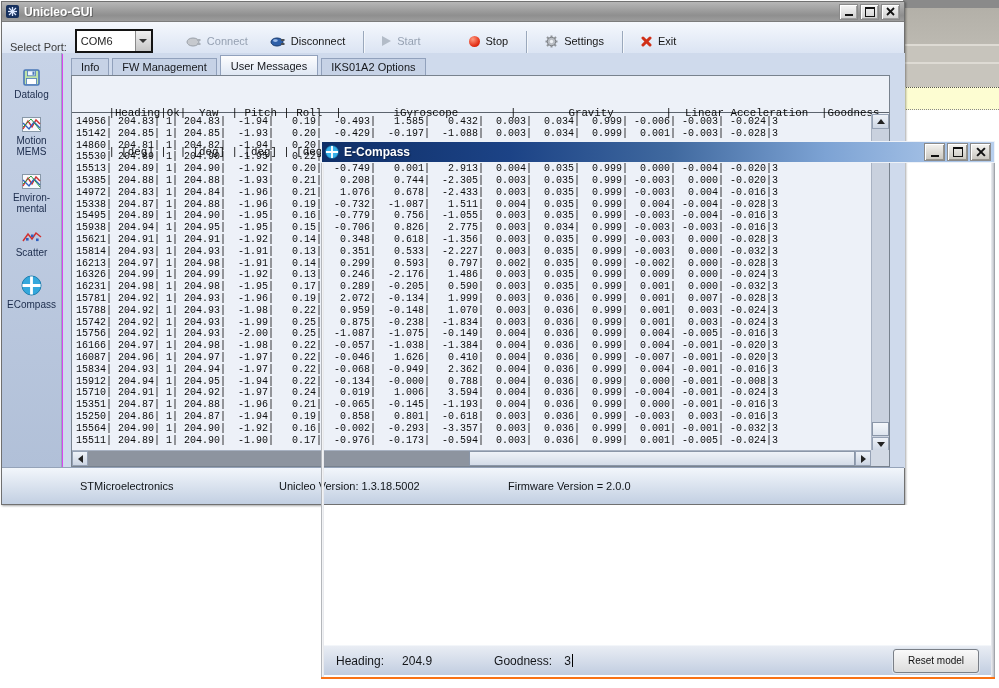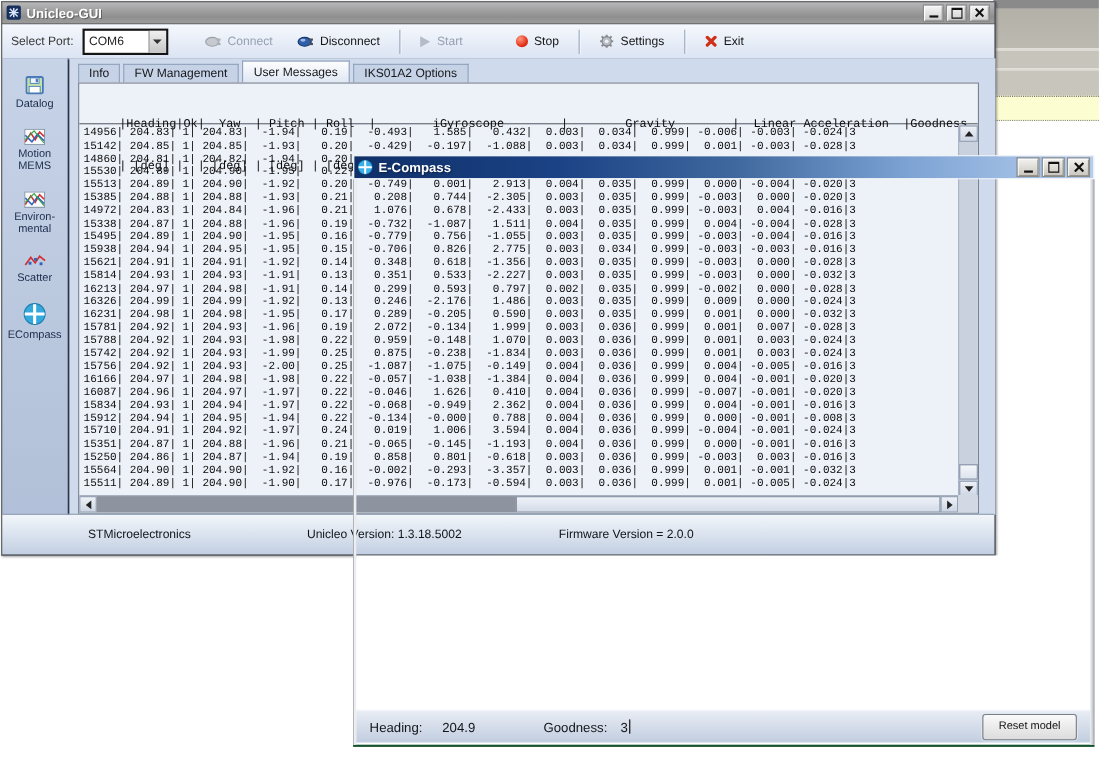--- a/index.html
+++ b/index.html
@@ -7,37 +7,37 @@
   
   .bgwin{position:absolute;left:903px;top:0;width:96px;height:112px;z-index:0;}
   .bgwin .b1{position:absolute;left:0;top:0;right:0;height:8px;background:#8a8a8a;}
   .bgwin .b2{position:absolute;left:0;top:8px;right:0;height:36px;background:linear-gradient(180deg,#b3b0a8,#bcb9b1);}
   .bgwin .b3{position:absolute;left:0;top:44px;right:0;height:2px;background:#dedbd4;}
   .bgwin .b4{position:absolute;left:0;top:46px;right:0;height:16px;background:#c7c4bc;}
   .bgwin .b5{position:absolute;left:0;top:62px;right:0;height:2px;background:#dedbd4;}
   .bgwin .b6{position:absolute;left:0;top:64px;right:0;height:23px;background:#c8c5bd;}
   .bgwin .b7{position:absolute;left:0;top:87px;right:0;height:21px;background:#fdfdd2;border-top:1px dotted #555;border-bottom:1px dotted #888;}
   
-  .mw{position:absolute;left:1px;top:1px;width:902px;height:502px;z-index:1;background:#0f172a;
+  .mw{position:absolute;left:1px;top:1px;width:902px;height:502px;z-index:1;background:#d946ef;
       border:1px solid #707070;box-shadow:1px 1px 2px rgba(0,0,0,.35);}
   .mw-titlebar{position:absolute;left:0;top:0;right:0;height:19px;
       background:linear-gradient(180deg,#b7b7b7,#8f8f8f 70%,#9c9c9c);
       border-bottom:1px solid #7c7c7c;display:flex;align-items:center;padding:0 4px;}
   .mw-appicon{width:13px;height:13px;background:#16305e;border-radius:2px;display:grid;place-items:center;flex:0 0 auto;}
   .mw-title{color:#fff;font-weight:bold;font-size:12px;margin-left:5px;text-shadow:1px 1px 0 #616161;}
   .winbtns{margin-left:auto;display:flex;gap:2px;}
   .winbtn{width:17px;height:14px;background:linear-gradient(180deg,#f6f6f6,#cfcfcf);
       border:1px solid #8a8a8a;box-shadow:inset 1px 1px 0 #ffffff,inset -1px -1px 0 #9e9e9e;
       display:grid;place-items:center;}
   .g-min{width:8px;height:2px;background:#111;margin-top:7px;}
   .g-max{width:8px;height:7px;border:1px solid #111;border-top-width:2px;}
   
   .toolbar{position:absolute;left:0;top:20px;right:0;height:31px;
       background:linear-gradient(180deg,#f5f8fd,#dbe4f3);border-bottom:1px solid #b6c2d6;
-      display:flex;align-items:center;padding:0 8px;font-size:11px;color:#222;}
+      display:flex;align-items:flex-end;padding:0 8px;font-size:11px;color:#222;}
   .tb-label{color:#3a3a3a;margin-right:8px;}
   .combo{width:74px;height:20px;background:#fff;border:2px solid #141414;display:flex;align-items:center;font-size:11px;}
   .combo-text{padding-left:4px;}
   .combo-btn{margin-left:auto;width:15px;height:100%;background:linear-gradient(180deg,#f0f0f0,#c6c6c6);
       border-left:1px solid #8a8a8a;display:grid;place-items:center;}
   .tri-down{width:0;height:0;border-left:4px solid transparent;border-right:4px solid transparent;border-top:4px solid #333;}
   .tb-btn{display:flex;align-items:center;gap:6px;padding:0 11px;height:24px;color:#161616;}
   .tb-btn.disabled{color:#96a1b2;}
   .tb-sep{width:1px;height:22px;background:#9aa8bc;box-shadow:1px 0 0 #f4f7fb;margin:0 7px;}
   .ic-play{width:0;height:0;border-top:5px solid transparent;border-bottom:5px solid transparent;border-left:9px solid #b3bcc8;}
@@ -79,21 +79,21 @@
   .h-dark{position:absolute;left:16px;top:0;bottom:0;width:381px;background:#8d949f;}
   .h-thumb{position:absolute;left:397px;top:0;bottom:0;width:386px;background:linear-gradient(180deg,#eef2f8,#d4dce8);
       border:1px solid #8a96a8;box-sizing:border-box;}
   .scroll-corner{position:absolute;right:0;bottom:0;width:18px;height:16px;background:#d2d9e4;}
   
   .statusbar{position:absolute;left:0;right:0;bottom:0;height:36px;
       background:linear-gradient(180deg,#f2f6fb,#c2cfe2);border-top:1px solid #95a3b9;font-size:11px;color:#101418;}
   .statusbar span{position:absolute;top:12px;}
   .st-company{left:78px;} .st-version{left:277px;} .st-firmware{left:506px;} .st-board{left:698px;margin-top:27px;}
   
-  .ec{position:absolute;left:321px;top:141px;width:674px;height:536px;z-index:2;border-bottom:2px solid #14532d;}
+  .ec{position:absolute;left:321px;top:141px;width:674px;height:536px;z-index:2;border-bottom:2px solid #f97316;}
   .ec-titlebar{position:absolute;left:0;top:0;right:0;height:22px;box-sizing:border-box;
       border:1px solid #eef2f8;
       background:linear-gradient(90deg,#0f2f68 0%,#1c4386 28%,#40699f 52%,#7da3d4 75%,#b7cfee 100%);
       display:flex;align-items:center;padding:0 3px;}
   .ec-title{color:#fff;font-weight:bold;font-size:12px;margin-left:5px;text-shadow:1px 1px 1px #0e2248;}
   .ec-btns{margin-left:auto;display:flex;gap:2px;}
   .ec-btn{width:19px;height:16px;background:linear-gradient(180deg,#f4f3f0,#c9c6bf);
       border:1px solid #8a8a8a;box-shadow:inset 1px 1px 0 #ffffff,inset -1px -1px 0 #97948d;
       display:grid;place-items:center;}
   .ec-left-border{position:absolute;left:0;top:22px;bottom:0;width:3px;

